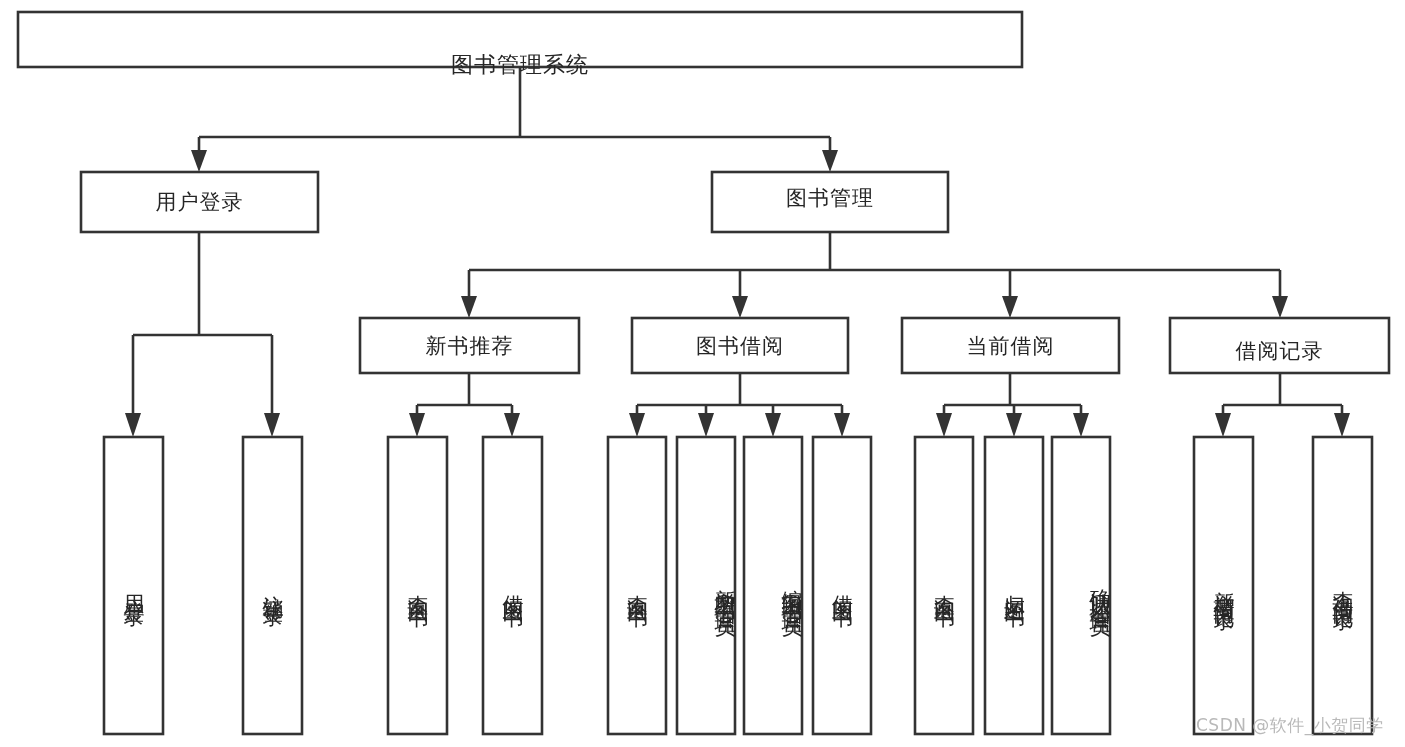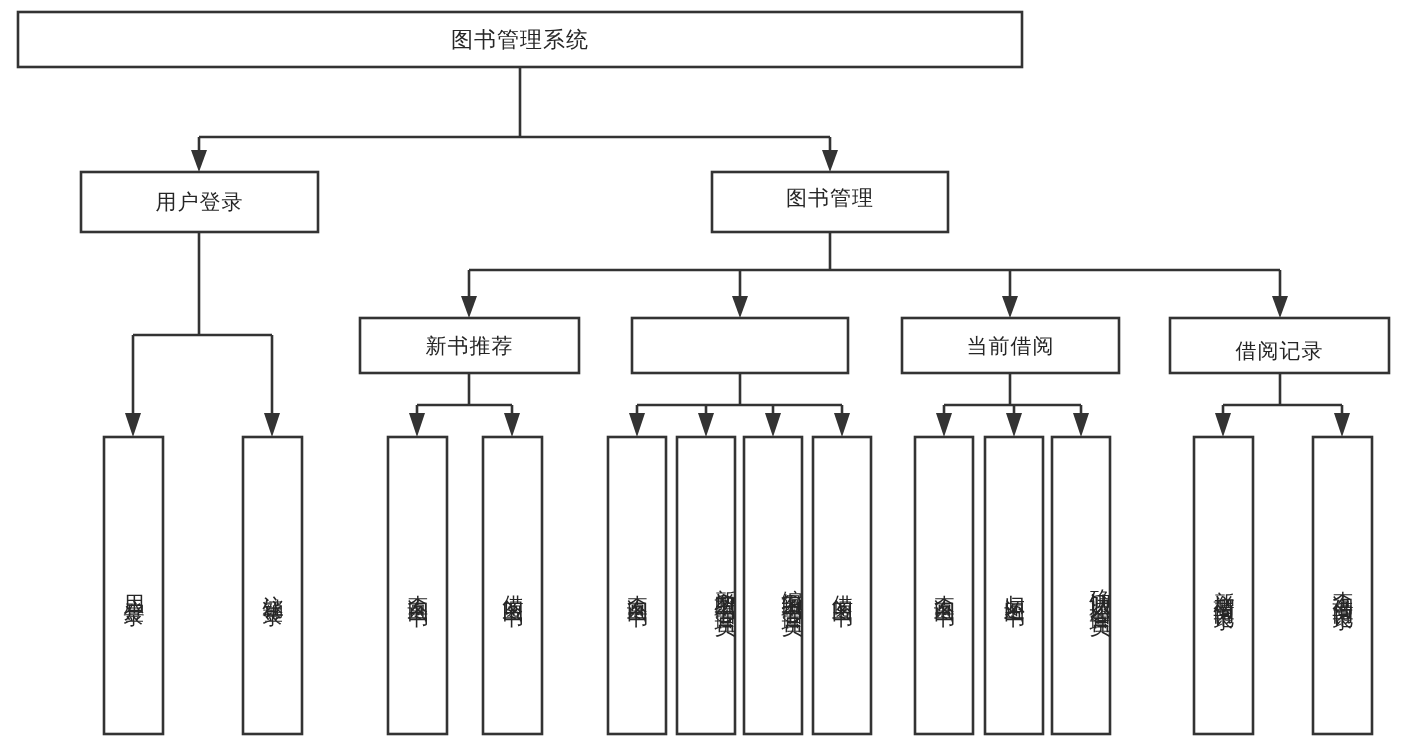--- a/index.html
+++ b/index.html
@@ -55,20 +55,21 @@
     justify-content: center;
     color: #262626;
     font-size: 21px;
     font-family: "DejaVu Sans", "Liberation Sans", sans-serif;
     letter-spacing: 1px;
     white-space: nowrap;
     pointer-events: none;
   }
   .node-label.root-label {
     font-size: 22px;
+    margin-top: 25px;
   }
   .leaf-label {
     position: absolute;
     display: flex;
     align-items: center;
     justify-content: center;
     color: #262626;
     font-size: 21px;
     font-family: "DejaVu Sans", "Liberation Sans", sans-serif;
     writing-mode: vertical-rl;
@@ -202,20 +203,21 @@
     <rect class="leaf-box" x="1194" y="437" width="59" height="297"></rect>
     <rect class="leaf-box" x="1313" y="437" width="59" height="297"></rect>
   </svg>
 
   <div class="node-label root-label" style="left:18px; top:12px; width:1004px; height:55px;">图书管理系统</div>
 
   <div class="node-label" style="left:81px; top:172px; width:237px; height:60px;">用户登录</div>
   <div class="node-label" style="left:712px; top:172px; width:236px; height:52px;">图书管理</div>
 
   <div class="node-label" style="left:360px; top:318px; width:219px; height:55px;border-radius:20px;">新书推荐</div>
+  <div class="node-label" style="left:632px; top:318px; width:216px; height:55px;">图书借阅</div>
   <div class="node-label" style="left:902px; top:318px; width:217px; height:55px;border-radius:14px;">当前借阅</div>
   <div class="node-label" style="left:1170px; top:318px; width:219px; height:65px;">借阅记录</div>
 
   <div class="leaf-label" style="left:104px; top:437px; width:59px; height:297px;">用户登录</div>
   <div class="leaf-label" style="left:243px; top:437px; width:59px; height:297px;">注销登录</div>
 
   <div class="leaf-label" style="left:388px; top:437px; width:59px; height:297px;">查询图书</div>
   <div class="leaf-label" style="left:483px; top:437px; width:59px; height:297px;">借阅图书</div>
 
   <div class="leaf-label" style="left:608px; top:437px; width:58px; height:297px;">查询图书</div>
@@ -223,14 +225,15 @@
   <div class="leaf-label align-top" style="left:744px; top:445px; width:58px; height:289px;">编辑图书（管理员）</div>
   <div class="leaf-label" style="left:813px; top:437px; width:58px; height:297px;">借阅图书</div>
 
   <div class="leaf-label" style="left:915px; top:437px; width:58px; height:297px;">查询图书</div>
   <div class="leaf-label" style="left:985px; top:437px; width:58px; height:297px;">归还图书</div>
   <div class="leaf-label align-top" style="left:1052px; top:445px; width:58px; height:289px;">确认归还（管理员）</div>
 
   <div class="leaf-label" style="left:1194px; top:437px; width:59px; height:297px;">新增借阅记录</div>
   <div class="leaf-label" style="left:1313px; top:437px; width:59px; height:297px;">查询借阅记录</div>
 
+  <div class="watermark" style="left:1196px; top:714px;">CSDN @软件_小贺同学</div>
 
 </div>
 
 </body></html>

